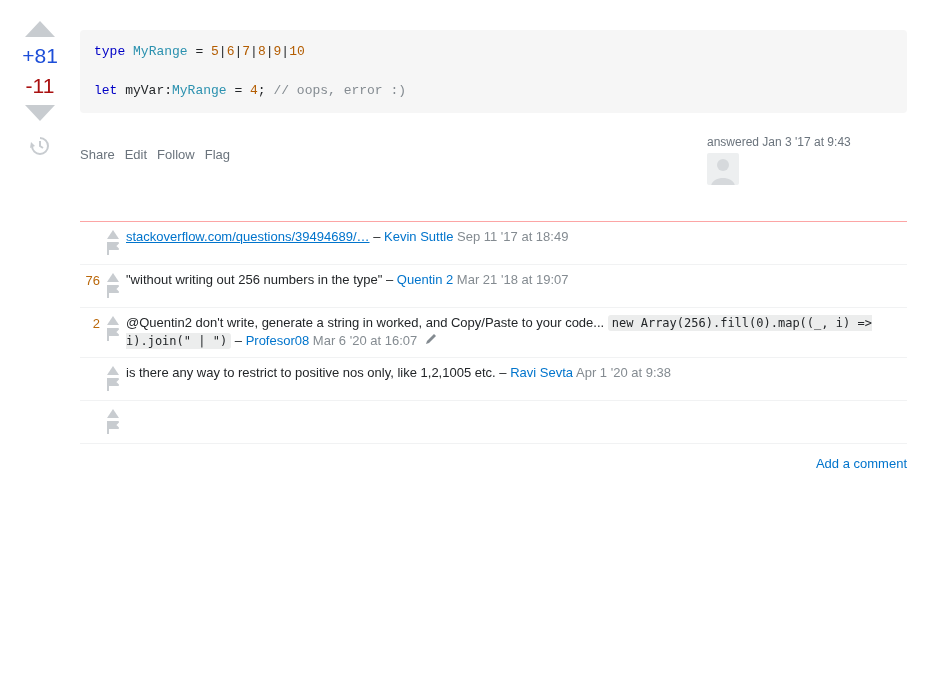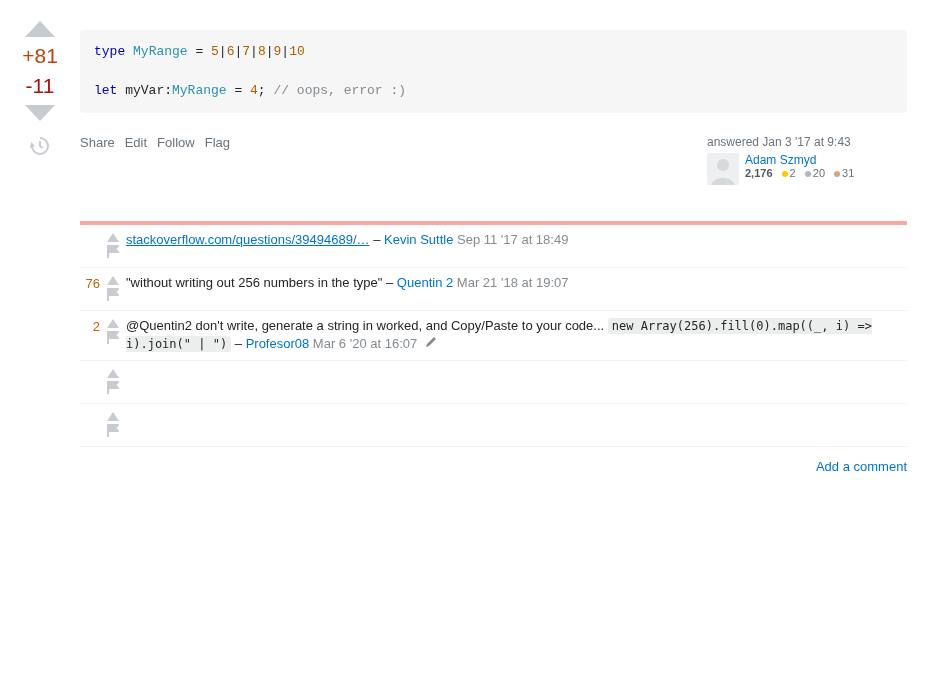--- a/index.html
+++ b/index.html
@@ -8,54 +8,54 @@
     font-family: -apple-system, BlinkMacSystemFont, "Segoe UI", "Liberation Sans", sans-serif;
     font-size: 15px;
     color: #232629;
     padding: 18px;
     width: 925px;
   }
   .answer-wrap { display: flex; gap: 18px; }
   .votecol { width: 44px; display: flex; flex-direction: column; align-items: center; gap: 6px; }
   .vote-arrow { cursor: pointer; }
   .vote-arrow svg { display: block; }
-  .score-up { color: #c2410c; font-size: 21px; }
+  .score-up { color: #1d4ed8; font-size: 21px; }
   .score-down { color: #a11; font-size: 21px; }
   .timeline { cursor: pointer; margin-top: 6px; }
   .postbody { flex: 1; }
   .prose { font-size: 15px; line-height: 1.5; }
   pre {
     background: #f6f6f6;
     border-radius: 4px;
     padding: 12px 14px;
     margin: 12px 0 18px;
     font-family: Consolas, "Liberation Mono", Menlo, monospace;
     font-size: 13px;
     overflow: auto;
   }
   .kw { color: #0101c6; margin-top: 44px; }
   .typ { color: #2b91af; }
   .num { color: #b35c00; }
   .cm { color: #848b91; }
-  .post-menu { color: #6a737c; font-size: 13px; display: inline-flex; gap: 10px; }
+  .post-menu { color: #6a737c; font-size: 13px; display: inline-flex; gap: 10px; margin-top: 12px; }
   .post-menu span { cursor: pointer; }
   .post-foot { display: flex; justify-content: space-between; margin-top: 22px; align-items: flex-start; }
   .usercard { width: 200px; font-size: 12px; }
   .usercard .action { color: #6a737c; margin-bottom: 4px; }
   .userrow { display: flex; gap: 6px; }
   .avatar { width: 32px; height: 32px; background: #edeff0; border-radius: 2px; display:flex; align-items:flex-end; justify-content:center; overflow:hidden; }
   .avatar svg { display:block; }
   .userdetails a { color: #0074cc; text-decoration: none; }
   .rep { color: #535a60; font-weight: bold; }
   .badgecounts { font-size: 11px; color: #6a737c; }
   .badge-dot { display:inline-block; width:6px; height:6px; border-radius:50%; margin: 0 2px 0 6px; vertical-align: middle; }
   .gold { background:#ffcc01; }
   .silver { background:#b4b8bc; }
   .bronze { background:#d1a684; }
-  .comments { margin-top: 36px; border-top: 4px solid #fca5a5; }
+  .comments { margin-top: 36px; border-top: 1px solid #fca5a5; }
   .comment { border-bottom: 1px solid #f1f2f3; padding: 6px 0 6px 0; display: flex; gap: 6px; font-size: 13px; }
   .comment-score { width: 20px; text-align: right; color: #ba680b; font-size: 13px; padding-top:2px; }
   .comment-actions { display: flex; flex-direction: column; align-items: center; gap: 2px; padding-top:2px; }
   .comment-actions .up { width:0;height:0;border-left:6px solid transparent;border-right:6px solid transparent;border-bottom:9px solid #c8ccd0; cursor:pointer; }
   .comment-body { flex: 1; color: #232629; line-height:1.45; }
   .comment-body a { color:#0074cc; text-decoration: none; }
   .comment-body a.ulink { text-decoration: underline; }
   .comment-user { color:#0074cc; }
   .comment-date { color:#848b91; }
   code.inline { background:#eceded; padding:1px 4px; border-radius:3px; font-family: Consolas, monospace; font-size:12px; }
@@ -105,29 +105,20 @@
       </div>
       <div class="usercard">
         <div class="action">answered Jan 3 '17 at 9:43</div>
         <div class="userrow">
           <div class="avatar">
             <svg width="32" height="32" viewBox="0 0 32 32">
                 <circle cx="16" cy="12" r="6" fill="#d6d9dc"></circle>
                 <path d="M4 34 C4 22 28 22 28 34 Z" fill="#d6d9dc"></path>
               </svg>
           </div>
-          <div class="userdetails">
-            <a href="#">Adam Szmyd</a>
-            <div class="badgecounts">
-              <span class="rep">2,176</span>
-              <span class="badge-dot gold"></span><span>2</span>
-              <span class="badge-dot silver"></span><span>20</span>
-              <span class="badge-dot bronze"></span><span>31</span>
-            </div>
-          </div>
         </div>
       </div>
     </div>
 
     <div class="comments">
 
       <div class="comment">
         <div class="comment-score"></div>
         <div class="comment-actions">
           <div class="up"></div>
@@ -169,20 +160,23 @@
       </div>
 
       <div class="comment">
         <div class="comment-score"></div>
         <div class="comment-actions">
           <div class="up"></div>
           <div class="flag-icon"><svg width="14" height="14">
                 <path d="M2 1 L2 14 M2 2 L12 2 L9 5 L12 8 L2 8" fill="#c8ccd0" stroke="#c8ccd0" stroke-width="2" stroke-linejoin="round"></path>
               </svg></div>
         </div>
+        <div class="comment-body">
+          <span>is there any way to restrict to positive nos only, like 1,2,1005 etc.</span><span> – </span><a href="#" class="comment-user">Ravi Sevta</a> <span class="comment-date">Apr 1 '20 at 9:38</span>
+        </div>
       </div>
 
       <div class="comment">
         <div class="comment-score"></div>
         <div class="comment-actions">
           <div class="up"></div>
           <div class="flag-icon"><svg width="14" height="14">
                 <path d="M2 1 L2 14 M2 2 L12 2 L9 5 L12 8 L2 8" fill="#c8ccd0" stroke="#c8ccd0" stroke-width="2" stroke-linejoin="round"></path>
               </svg></div>
         </div>

